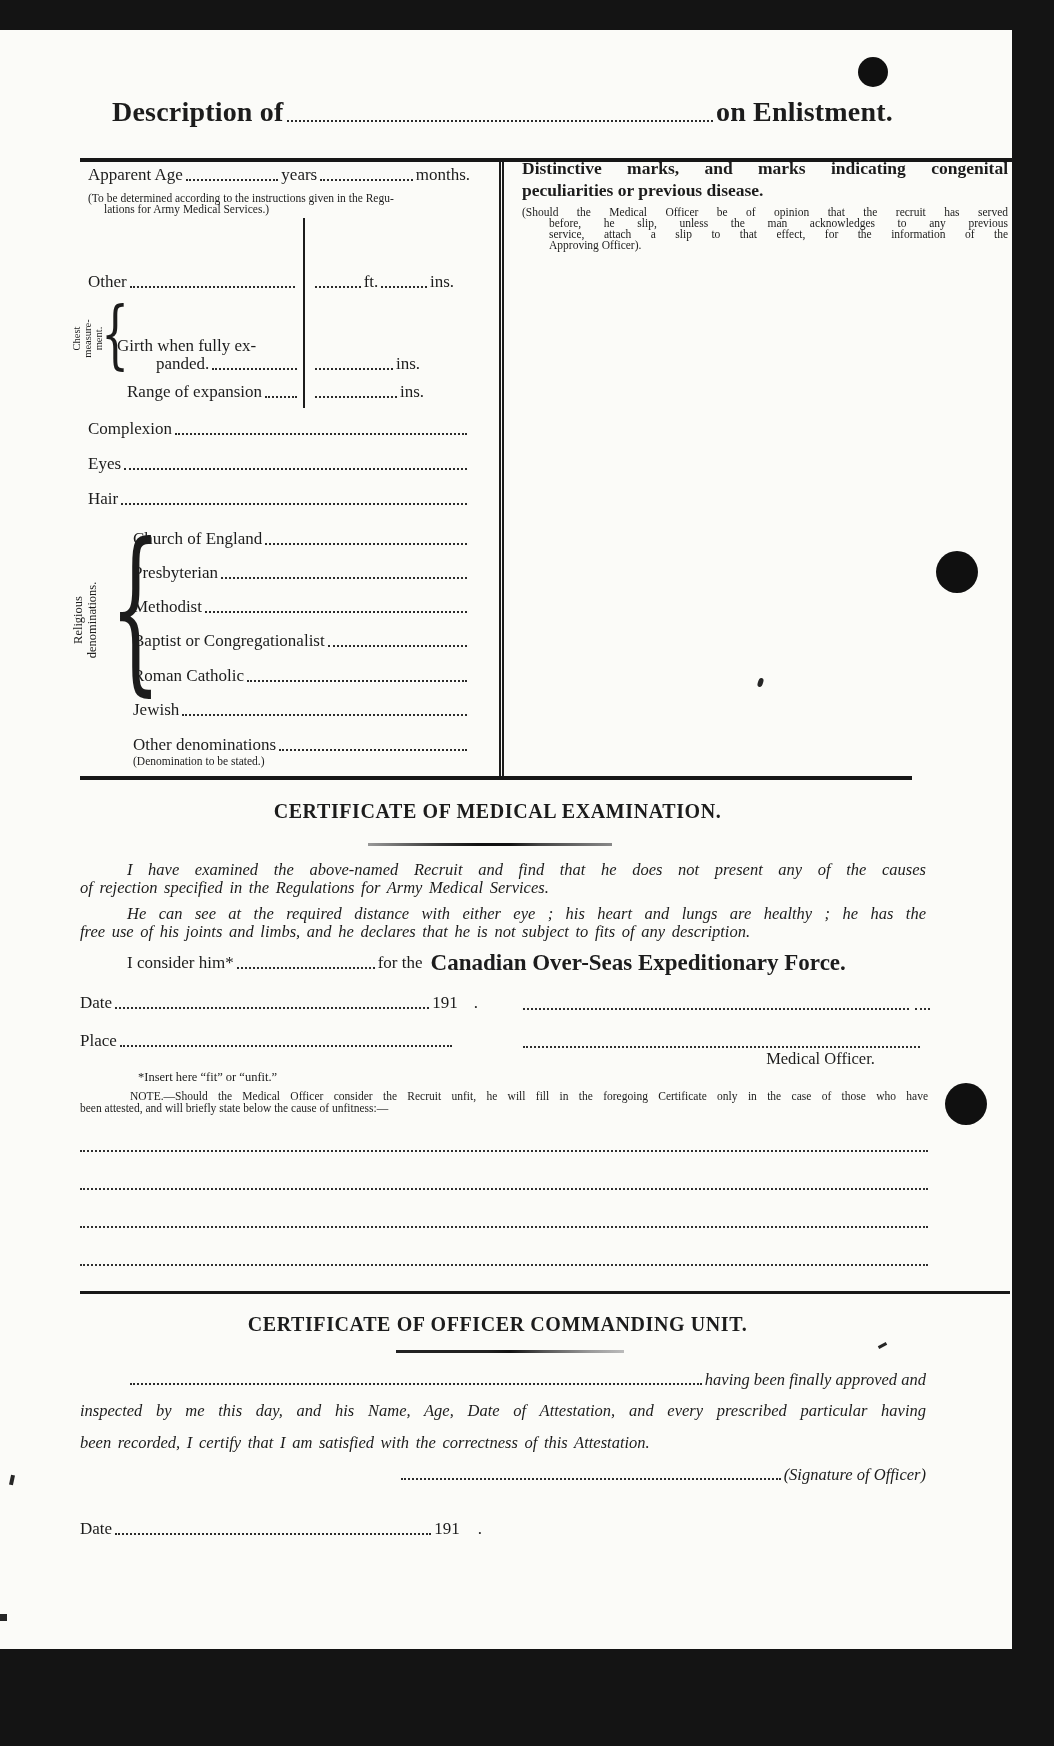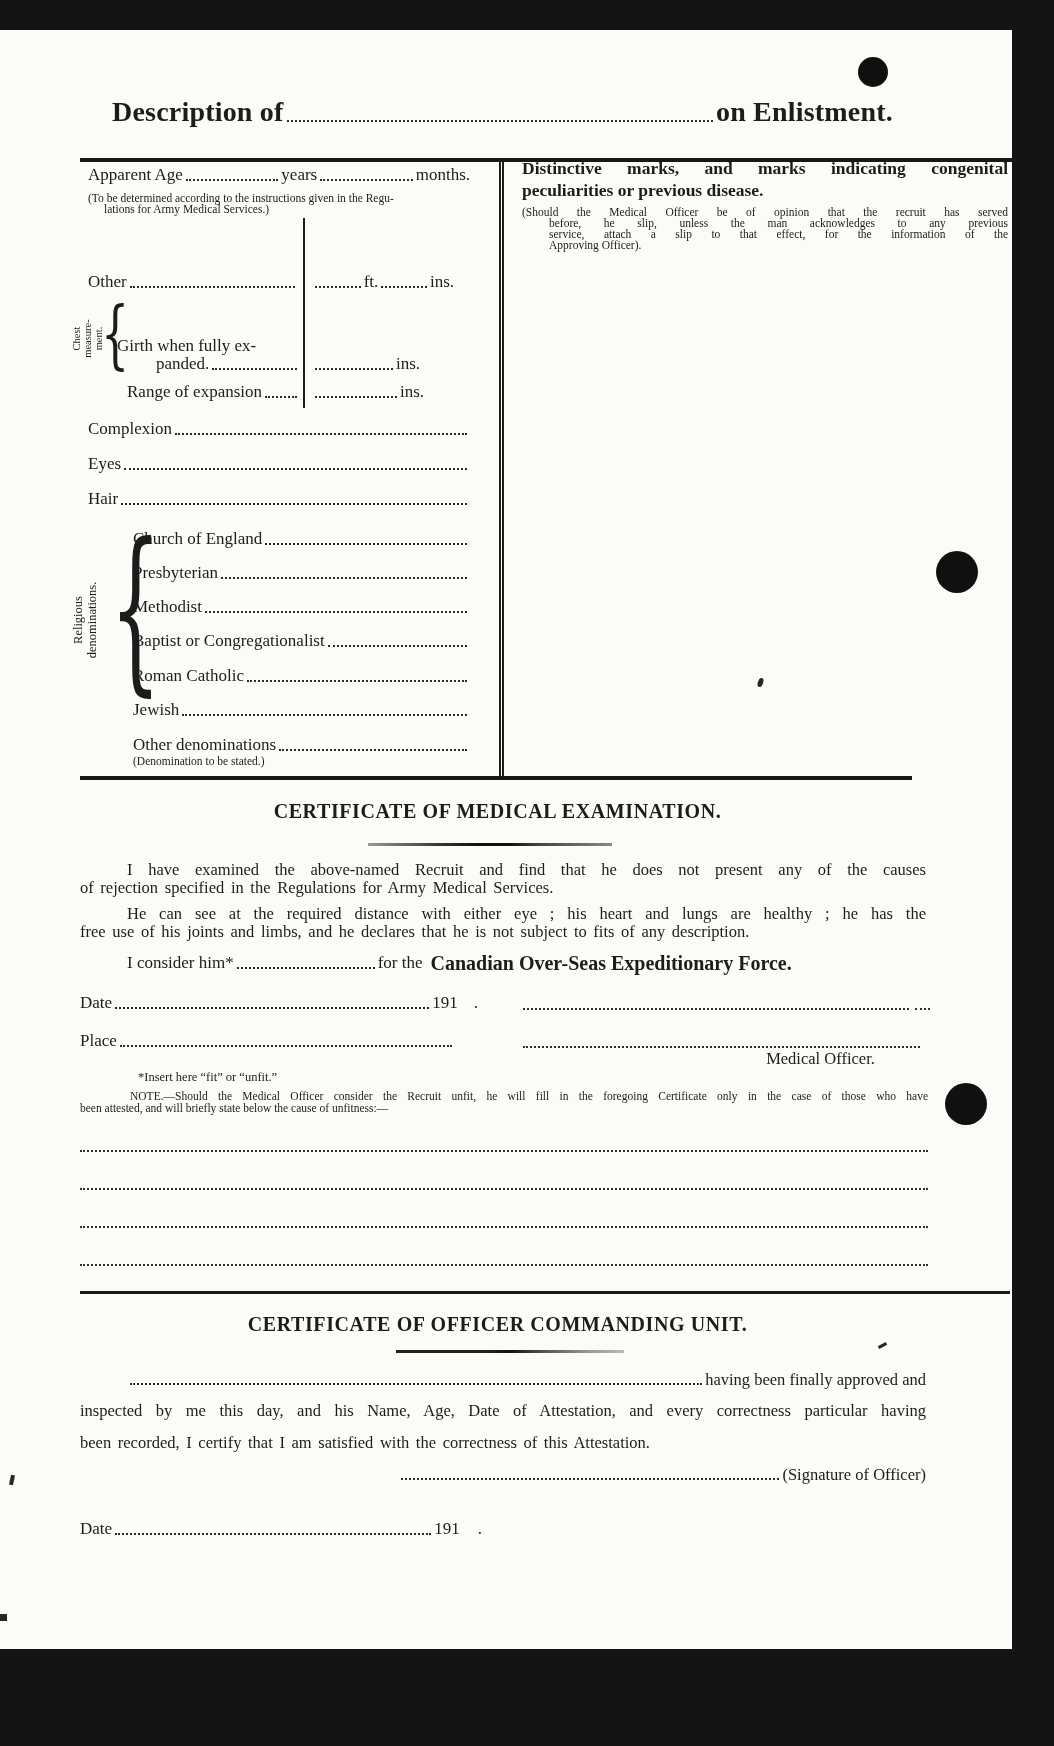--- a/index.html
+++ b/index.html
@@ -5,21 +5,21 @@
   * { box-sizing: border-box; margin: 0; padding: 0; }
   html,body { background:#555; }
   #page {
     position:relative; width:1054px; height:1746px; margin:0 auto;
     background:#fbfbf8; color:#1c1c1c; overflow:hidden;
     font-family:"Liberation Serif","DejaVu Serif",serif;
   }
   .abs { position:absolute; }
   .row { position:absolute; display:flex; align-items:flex-end; white-space:nowrap; }
   .t17 { font-size:17px; line-height:20px; }
-  .t16 { font-size:16.5px; line-height:18px; }
+  .t16 { font-size:16.5px; line-height:18px;font-style:italic; }
   .small { font-size:11.5px; line-height:12px; }
   .leader { flex:1 1 auto; border-bottom:2.2px dotted #2b2b2b; margin:0 3px 4px 3px; min-width:8px; }
   .dotseg { display:inline-block; border-bottom:2.2px dotted #2b2b2b; margin:0 3px 4px 3px; }
   .hdots { position:absolute; height:0; border-top:2.4px dotted #2f2f2f; }
   .hrule { position:absolute; background:#171717; }
   .vsep { position:absolute; width:5px; border-left:2px solid #1c1c1c; border-right:2px solid #1c1c1c; }
   .vline { position:absolute; width:2px; background:#1c1c1c; }
   .title-text { font-size:28px; line-height:32px; font-weight:700; letter-spacing:.2px; }
   .sec-head { position:absolute; text-align:center; font-size:20px; line-height:24px; font-weight:700; letter-spacing:.6px; }
   .jl { text-align:justify; text-align-last:justify; }
@@ -170,21 +170,21 @@
   <div class="abs t16 jl" style="left:80px;top:905px;width:846px;padding-left:47px">He can see at the required distance with either eye ; his heart and lungs are healthy ; he has the</div>
   <div class="abs t16 ws2" style="left:80px;top:879px">of rejection specified in the Regulations for Army Medical Services.</div>
   <div class="abs t16 ws2" style="left:80px;top:923px">free use of his joints and limbs, and he declares that he is not subject to fits of any description.</div>
 
   <div class="row t17" style="left:80px;top:953px;width:846px">
     <span style="width:47px"></span>
     <span>I consider him*</span>
     <span class="dotseg" style="width:138px"></span>
     <span>for the</span>
     <span style="width:8px"></span>
-    <span style="font-size:20px;font-weight:700">Canadian Over-Seas Expeditionary Force.</span>
+    <span style="font-size:23px;font-weight:700">Canadian Over-Seas Expeditionary Force.</span>
   </div>
 
   <div class="row t17" style="left:80px;top:993px;width:398px">
     <span>Date</span>
     <span class="leader"></span>
     <span>191</span>
     <span style="width:16px"></span>
     <span>.</span>
   </div>
   <div class="hdots" style="left:523px;top:1008px;width:386px"></div>
@@ -209,21 +209,21 @@
   <div class="hrule" style="left:80px;top:1291px;width:930px;height:3px"></div>
 
   <div class="sec-head" style="left:80px;top:1312px;width:835px">CERTIFICATE OF OFFICER COMMANDING UNIT.</div>
   <div class="divider" style="left:396px;top:1350px;width:228px;background:linear-gradient(90deg,#222 0 40%,#111 50%,#555 65%,#999 85%,#bbb)"></div>
 
   <div class="row t16" style="left:80px;top:1371px;width:846px">
     <span style="width:47px"></span>
     <span class="leader"></span>
     <span>having been finally approved and</span>
   </div>
-  <div class="abs t16 jl" style="left:80px;top:1402px;width:846px">inspected by me this day, and his Name, Age, Date of Attestation, and every correctness particular having</div>
+  <div class="abs t16 jl" style="left:80px;top:1402px;width:846px">inspected by me this day, and his Name, Age, Date of Attestation, and every prescribed particular having</div>
   <div class="abs t16 ws2" style="left:80px;top:1434px">been recorded, I certify that I am satisfied with the correctness of this Attestation.</div>
 
   <div class="row t16" style="left:80px;top:1466px;width:846px">
     <span style="flex:0 0 318px"></span>
     <span class="leader"></span>
     <span>(Signature of Officer)</span>
   </div>
 
   <div class="row t17" style="left:80px;top:1519px;width:402px">
     <span>Date</span>

